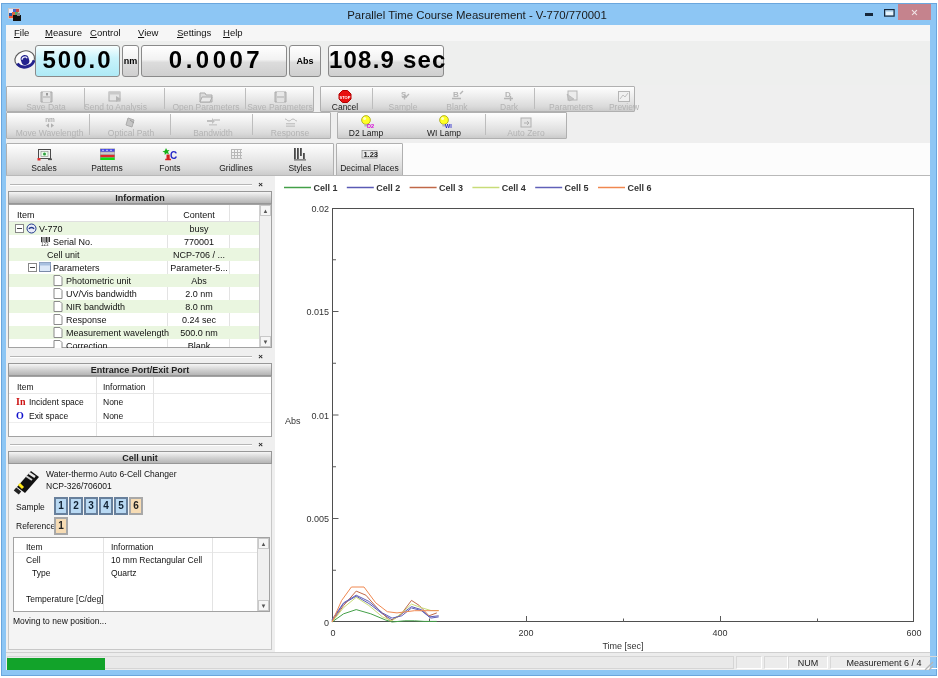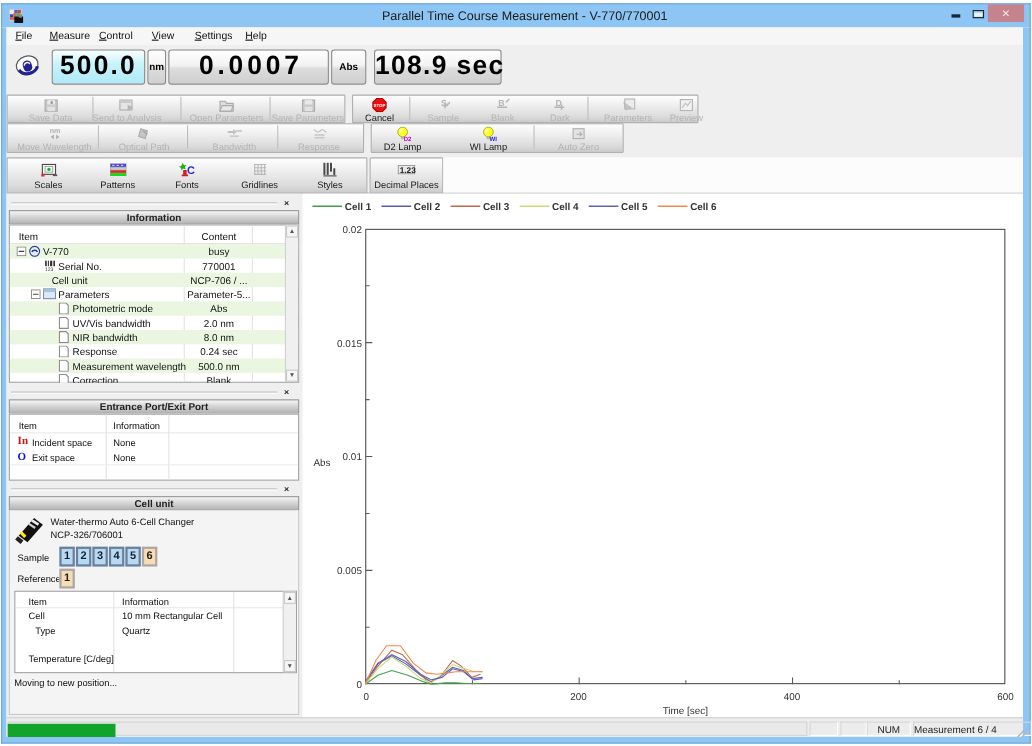--- a/index.html
+++ b/index.html
@@ -12,21 +12,21 @@
 #rborder { position:absolute; left:930px; top:25px; width:7px; height:646px; background:#8dc6f4; border-right:1px solid #6aa6dd; }
 #bborder { position:absolute; left:1px; top:669px; width:936px; height:7px; background:#8dc6f4; border-bottom:1px solid #6aa6dd; border-left:1px solid #6aa6dd; border-right:1px solid #6aa6dd;}
 #title { position:absolute; left:16px; right:0; top:5px; text-align:center; font-size:11.4px; color:#1a1a1a; }
 #content { position:absolute; left:6px; top:25px; width:924px; height:645px; background:#efefef; }
 
 #menubar { position:absolute; left:0; top:0; width:924px; height:16px; background:#f6f6f6; font-size:9.5px; color:#111; }
 #menubar span { position:absolute; top:2px; }
 u { text-decoration:underline; }
 
 #disprow { position:absolute; left:0; top:16px; width:924px; height:44px; background:#eeefee; }
-.dbox { position:absolute; top:4px; height:32px; border:1px solid #8a8a8a; border-radius:3px; background:linear-gradient(#ffffff 0%,#f2f2f2 45%,#dcdcdc 55%,#cfcfcf 100%); font-weight:bold; color:#000; text-align:center;margin-left:12px; }
+.dbox { position:absolute; top:4px; height:32px; border:1px solid #8a8a8a; border-radius:3px; background:linear-gradient(#ffffff 0%,#f2f2f2 45%,#dcdcdc 55%,#cfcfcf 100%); font-weight:bold; color:#000; text-align:center; }
 .dbig { font-size:24px; letter-spacing:2px; line-height:27px; white-space:nowrap; }
 .dsmall { font-size:9px; line-height:30px; letter-spacing:0; }
 
 .tband { position:absolute; }
 .tchunk { position:absolute; top:0; height:100%; background:linear-gradient(#fefefe,#ededed 40%,#dbdbdb 80%,#cbcbcb); border:1px solid #b0b0b0; border-radius:1px; }
 .tbtn { position:absolute; top:1px; height:24px; text-align:center; }
 .tbtn .ic { position:absolute; left:0; right:0; top:2px; height:13px; }
 .tbtn .lb { position:absolute; left:-8px; right:-8px; top:15px; font-size:8.5px; white-space:nowrap; }
 .dis { color:#b3b3b3; }
 .ena { color:#1a1a1a; }
@@ -365,21 +365,21 @@
               <rect x="0.5" y="0.5" width="11" height="9" fill="#dce8f8" stroke="#7a8aa8"></rect>
               <rect x="0.5" y="0.5" width="11" height="3" fill="#a8c0e0"></rect>
             </svg>
             <span style="position:absolute;left:44px;top:2px">Parameters</span>
             <span style="position:absolute;left:130px;width:120px;text-align:center;top:2px">Parameter-5...</span>
           </div>
         <div class="prow greenrow" style="top:69px;height:13px">
             <svg style="position:absolute;left:44px;top:1px" width="10" height="11">
               <path d="M1 .5h6l2 2v8H1z" fill="#fff" stroke="#8a8a8a"></path>
             </svg>
-            <span style="position:absolute;left:57px;top:2px">Photometric mode</span>
+            <span style="position:absolute;left:57px;top:2px">Photometric unit</span>
             <span style="position:absolute;left:130px;width:120px;text-align:center;top:2px">Abs</span>
           </div>
         <div class="prow" style="top:82px;height:13px">
             <svg style="position:absolute;left:44px;top:1px" width="10" height="11">
               <path d="M1 .5h6l2 2v8H1z" fill="#fff" stroke="#8a8a8a"></path>
             </svg>
             <span style="position:absolute;left:57px;top:2px">UV/Vis bandwidth</span>
             <span style="position:absolute;left:130px;width:120px;text-align:center;top:2px">2.0 nm</span>
           </div>
         <div class="prow greenrow" style="top:95px;height:13px">
@@ -534,21 +534,21 @@
         </g>
       </svg>
     </div>
 
     <div id="statusbar">
       <div class="abs" style="left:1px;top:3px;width:727px;height:13px;border:1px solid #d5d5d5;background:#e9e9e9"></div>
       <div class="abs" style="left:1px;top:5px;width:98px;height:12px;background:#12a32a"></div>
       <div class="scell" style="left:730px;width:26px"></div>
       <div class="scell" style="left:758px;width:24px"></div>
       <div class="scell" style="left:782px;width:40px;text-align:center;line-height:12px">NUM</div>
-      <div class="scell" style="left:824px;width:108px;text-align:left;line-height:12px">Measurement 6 / 4</div>
+      <div class="scell" style="left:824px;width:108px;text-align:center;line-height:12px">Measurement 6 / 4</div>
       <svg class="abs" style="left:918px;top:8px" width="10" height="10">
           <g stroke="#b5b5b5" stroke-width="1.3">
             <path d="M9 1L1 9"></path>
             <path d="M9 5L5 9"></path>
             <path d="M9 9h0"></path>
           </g>
         </svg>
     </div>
   </div>
 </div>

